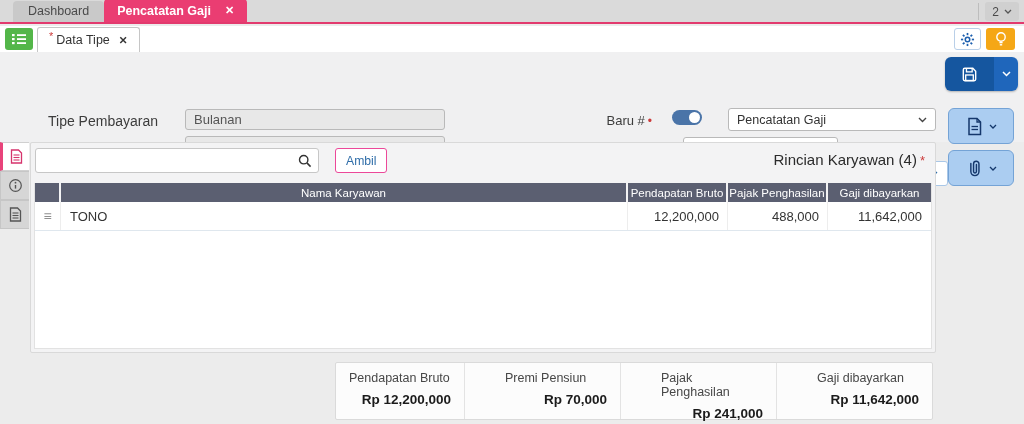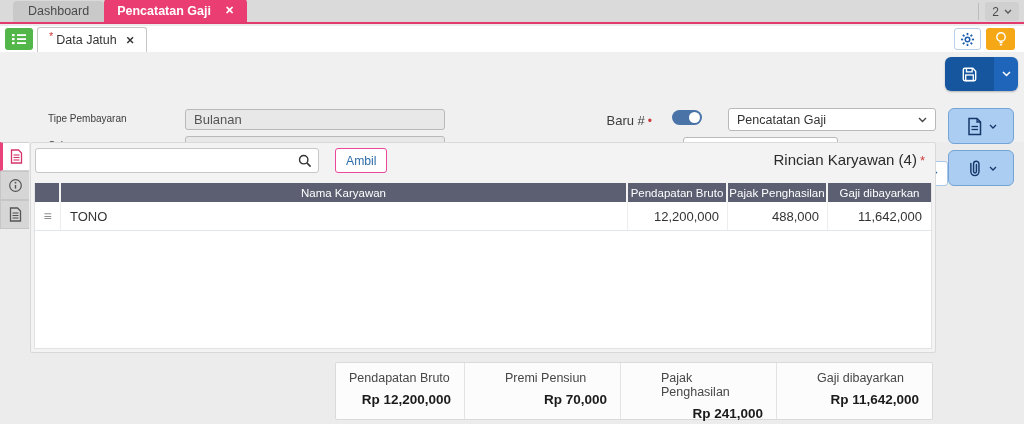--- a/index.html
+++ b/index.html
@@ -28,21 +28,21 @@
             display:flex; align-items:center; gap:9px; padding:0 11px; font-size:12.5px; color:#333; cursor:pointer; }
   .doctab .ast { color:#cc3b3b; font-size:11px; position:relative; top:-4px; margin-right:-6px; }
   .doctab .x { font-size:10.5px; color:#333; font-weight:bold; }
   .btn-gear { position:absolute; left:954px; top:2px; width:27px; height:22px; background:#fff;
               border:1px solid #b9cfe8; border-radius:3px; display:flex; align-items:center; justify-content:center; cursor:pointer; }
   .btn-bulb { position:absolute; left:986px; top:2px; width:29px; height:22px; background:#f5a716;
               border:none; border-radius:3px; display:flex; align-items:center; justify-content:center; cursor:pointer; }
 
   
   .formsec { position:absolute; left:0; top:52px; width:1024px; height:90px; background:#f0f0f1; }
-  .flabel { position:absolute; font-size:10px; color:#3c3c3c; white-space:nowrap; }
+  .flabel { position:absolute; font-size:14px; color:#3c3c3c; white-space:nowrap; }
   .dis-input { position:absolute; height:21px; background:#e8e8e8; border:1px solid #b9b9b9; border-radius:3px;
                font-size:13px; color:#555; padding:0 8px; line-height:19px; }
   .mlabel { position:absolute; left:530px; width:122px; text-align:right; font-size:13px; color:#3c3c3c; }
   .req { color:#cc3b3b; margin-left:3px; font-size:12px; }
   .toggle { position:absolute; left:672px; top:58px; width:30px; height:15px; background:#4a74a8;
             border-radius:8px; cursor:pointer; }
   .toggle .knob { position:absolute; right:2px; top:2px; width:11px; height:11px; background:#fff; border-radius:50%; }
   .sel { position:absolute; left:728px; top:56px; width:208px; height:23px; background:#fff; border:1px solid #b9b9b9;
          border-radius:3px; font-size:12.5px; color:#333; display:flex; align-items:center; padding:0 8px; cursor:pointer; }
   .sel .sp { flex:1; }
@@ -132,21 +132,21 @@
       <rect x="1" y="2" width="2.6" height="2.2" fill="#fff"></rect>
         <rect x="6" y="2.2" width="9" height="1.8" fill="#fff"></rect>
       <rect x="1" y="6" width="2.6" height="2.2" fill="#fff"></rect>
         <rect x="6" y="6.2" width="9" height="1.8" fill="#fff"></rect>
       <rect x="1" y="10" width="2.6" height="2.2" fill="#fff"></rect>
         <rect x="6" y="10.2" width="9" height="1.8" fill="#fff"></rect>
     </svg>
   </button>
   <div class="doctab">
     <span class="ast">*</span>
-    <span>Data Jatuh</span>
+    <span>Data Tipe</span>
     <span class="x">✕</span>
   </div>
   <button class="btn-gear">
     <svg width="15" height="15" viewBox="0 0 16 16">
       <circle cx="8" cy="8" r="2.4" fill="none" stroke="#1d5fae" stroke-width="1.6"></circle>
       <g stroke="#1d5fae" stroke-width="1.8">
         <line x1="8" y1="1" x2="8" y2="3.4"></line>
           <line x1="8" y1="12.6" x2="8" y2="15"></line>
         <line x1="1" y1="8" x2="3.4" y2="8"></line>
           <line x1="12.6" y1="8" x2="15" y2="8"></line>

